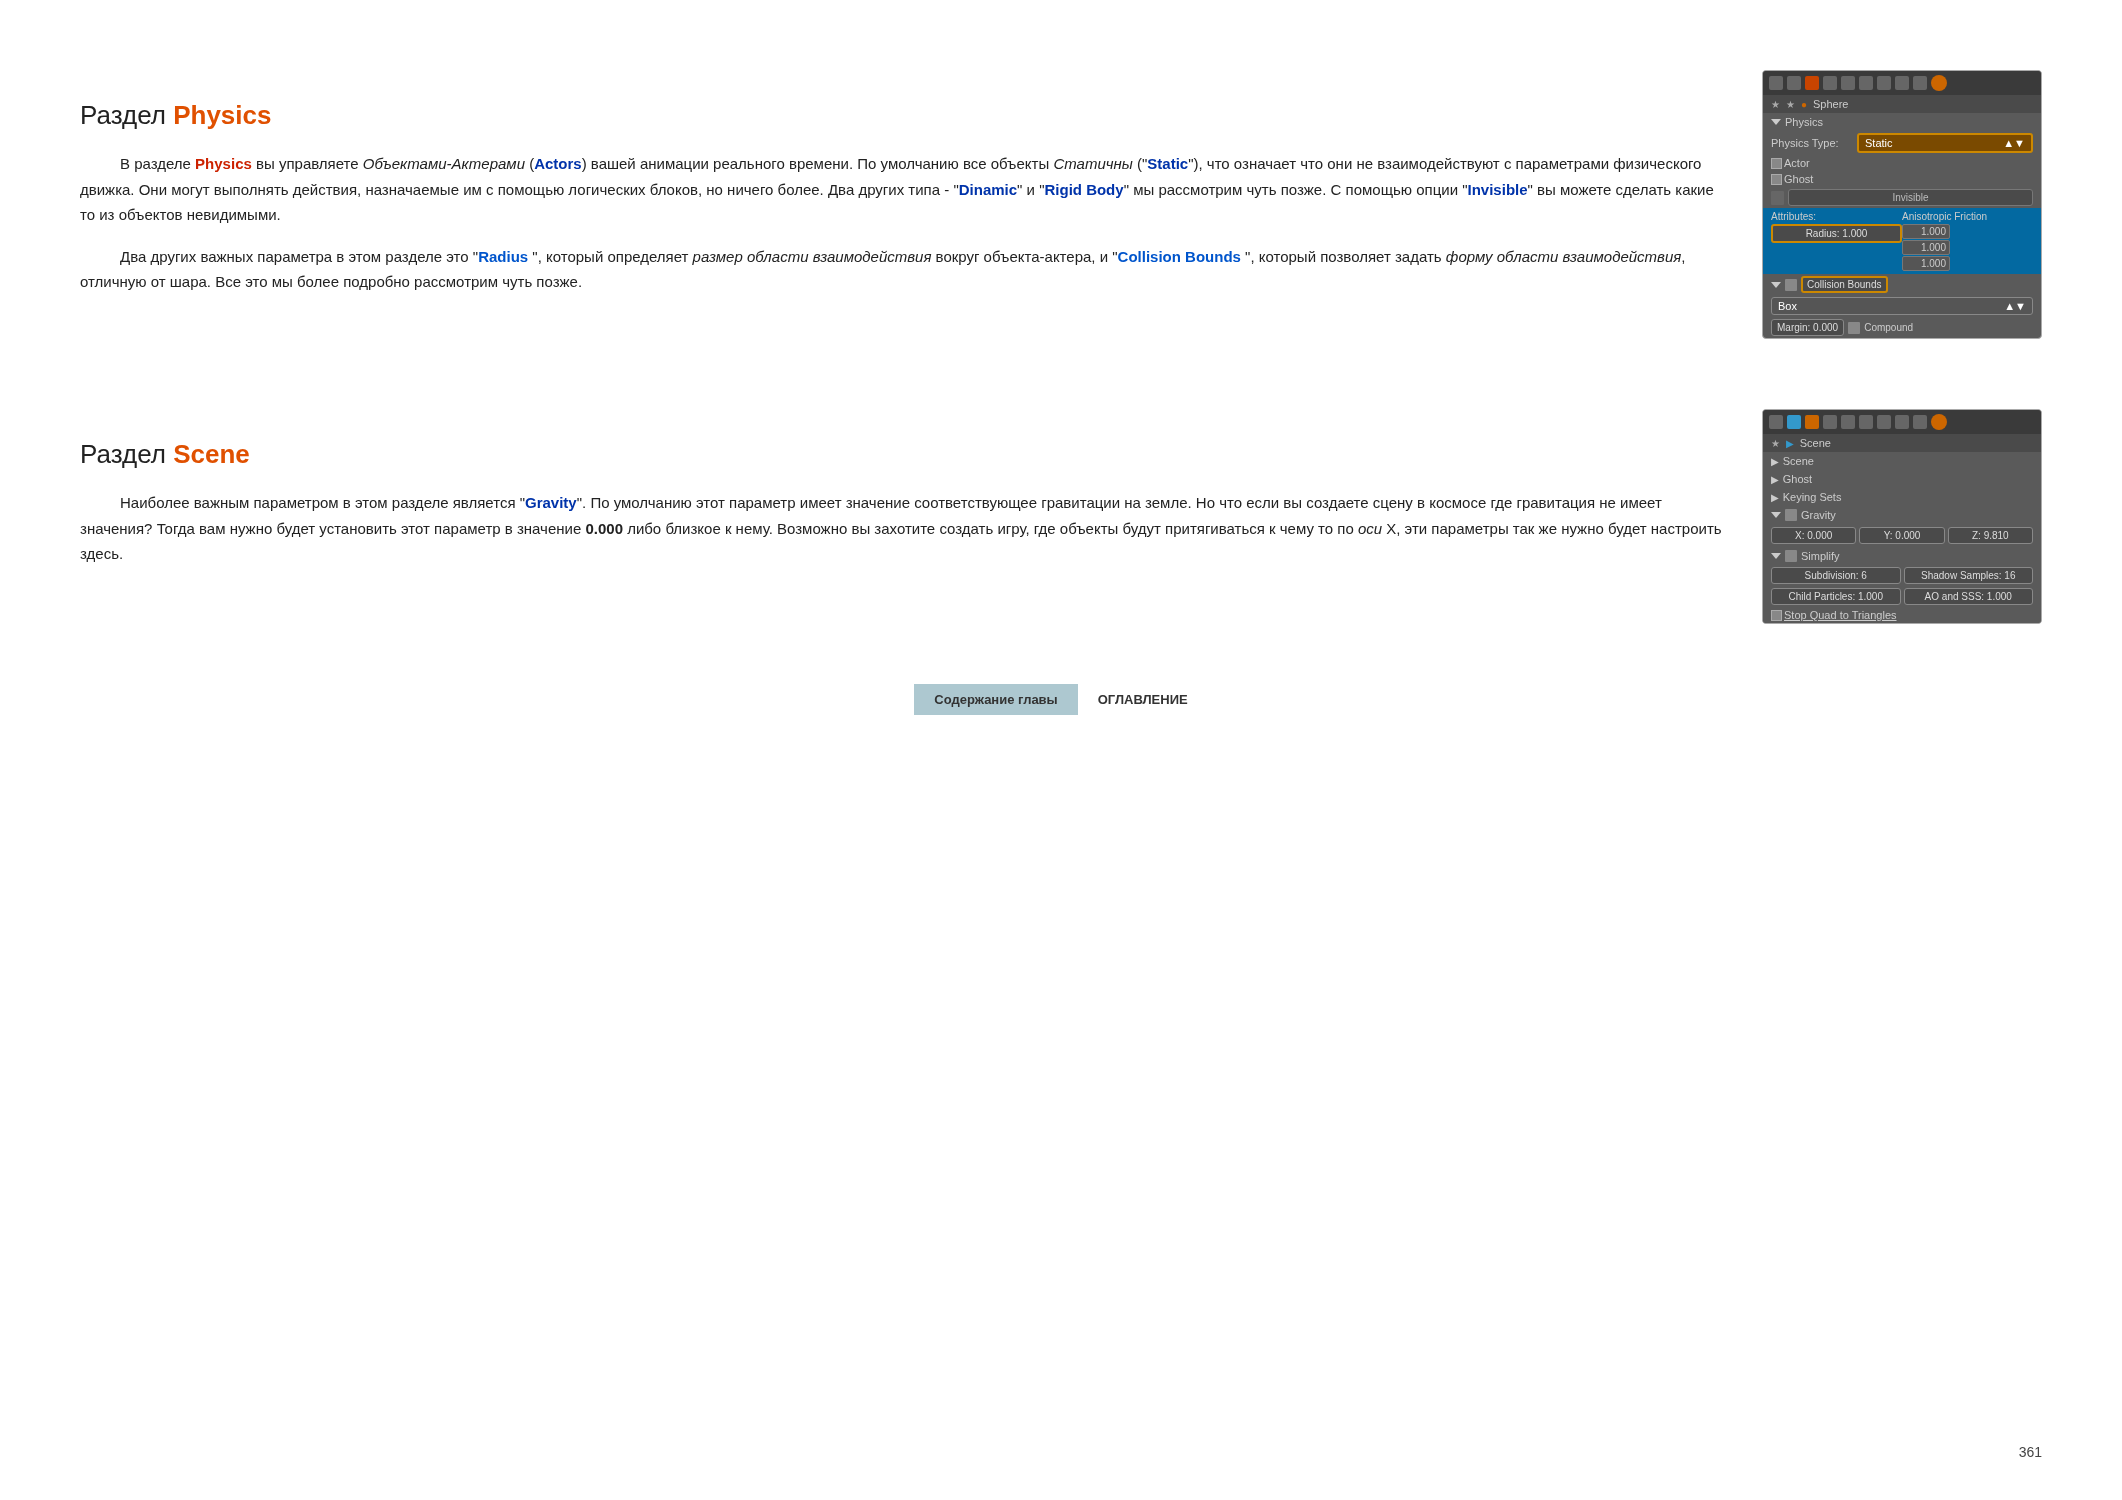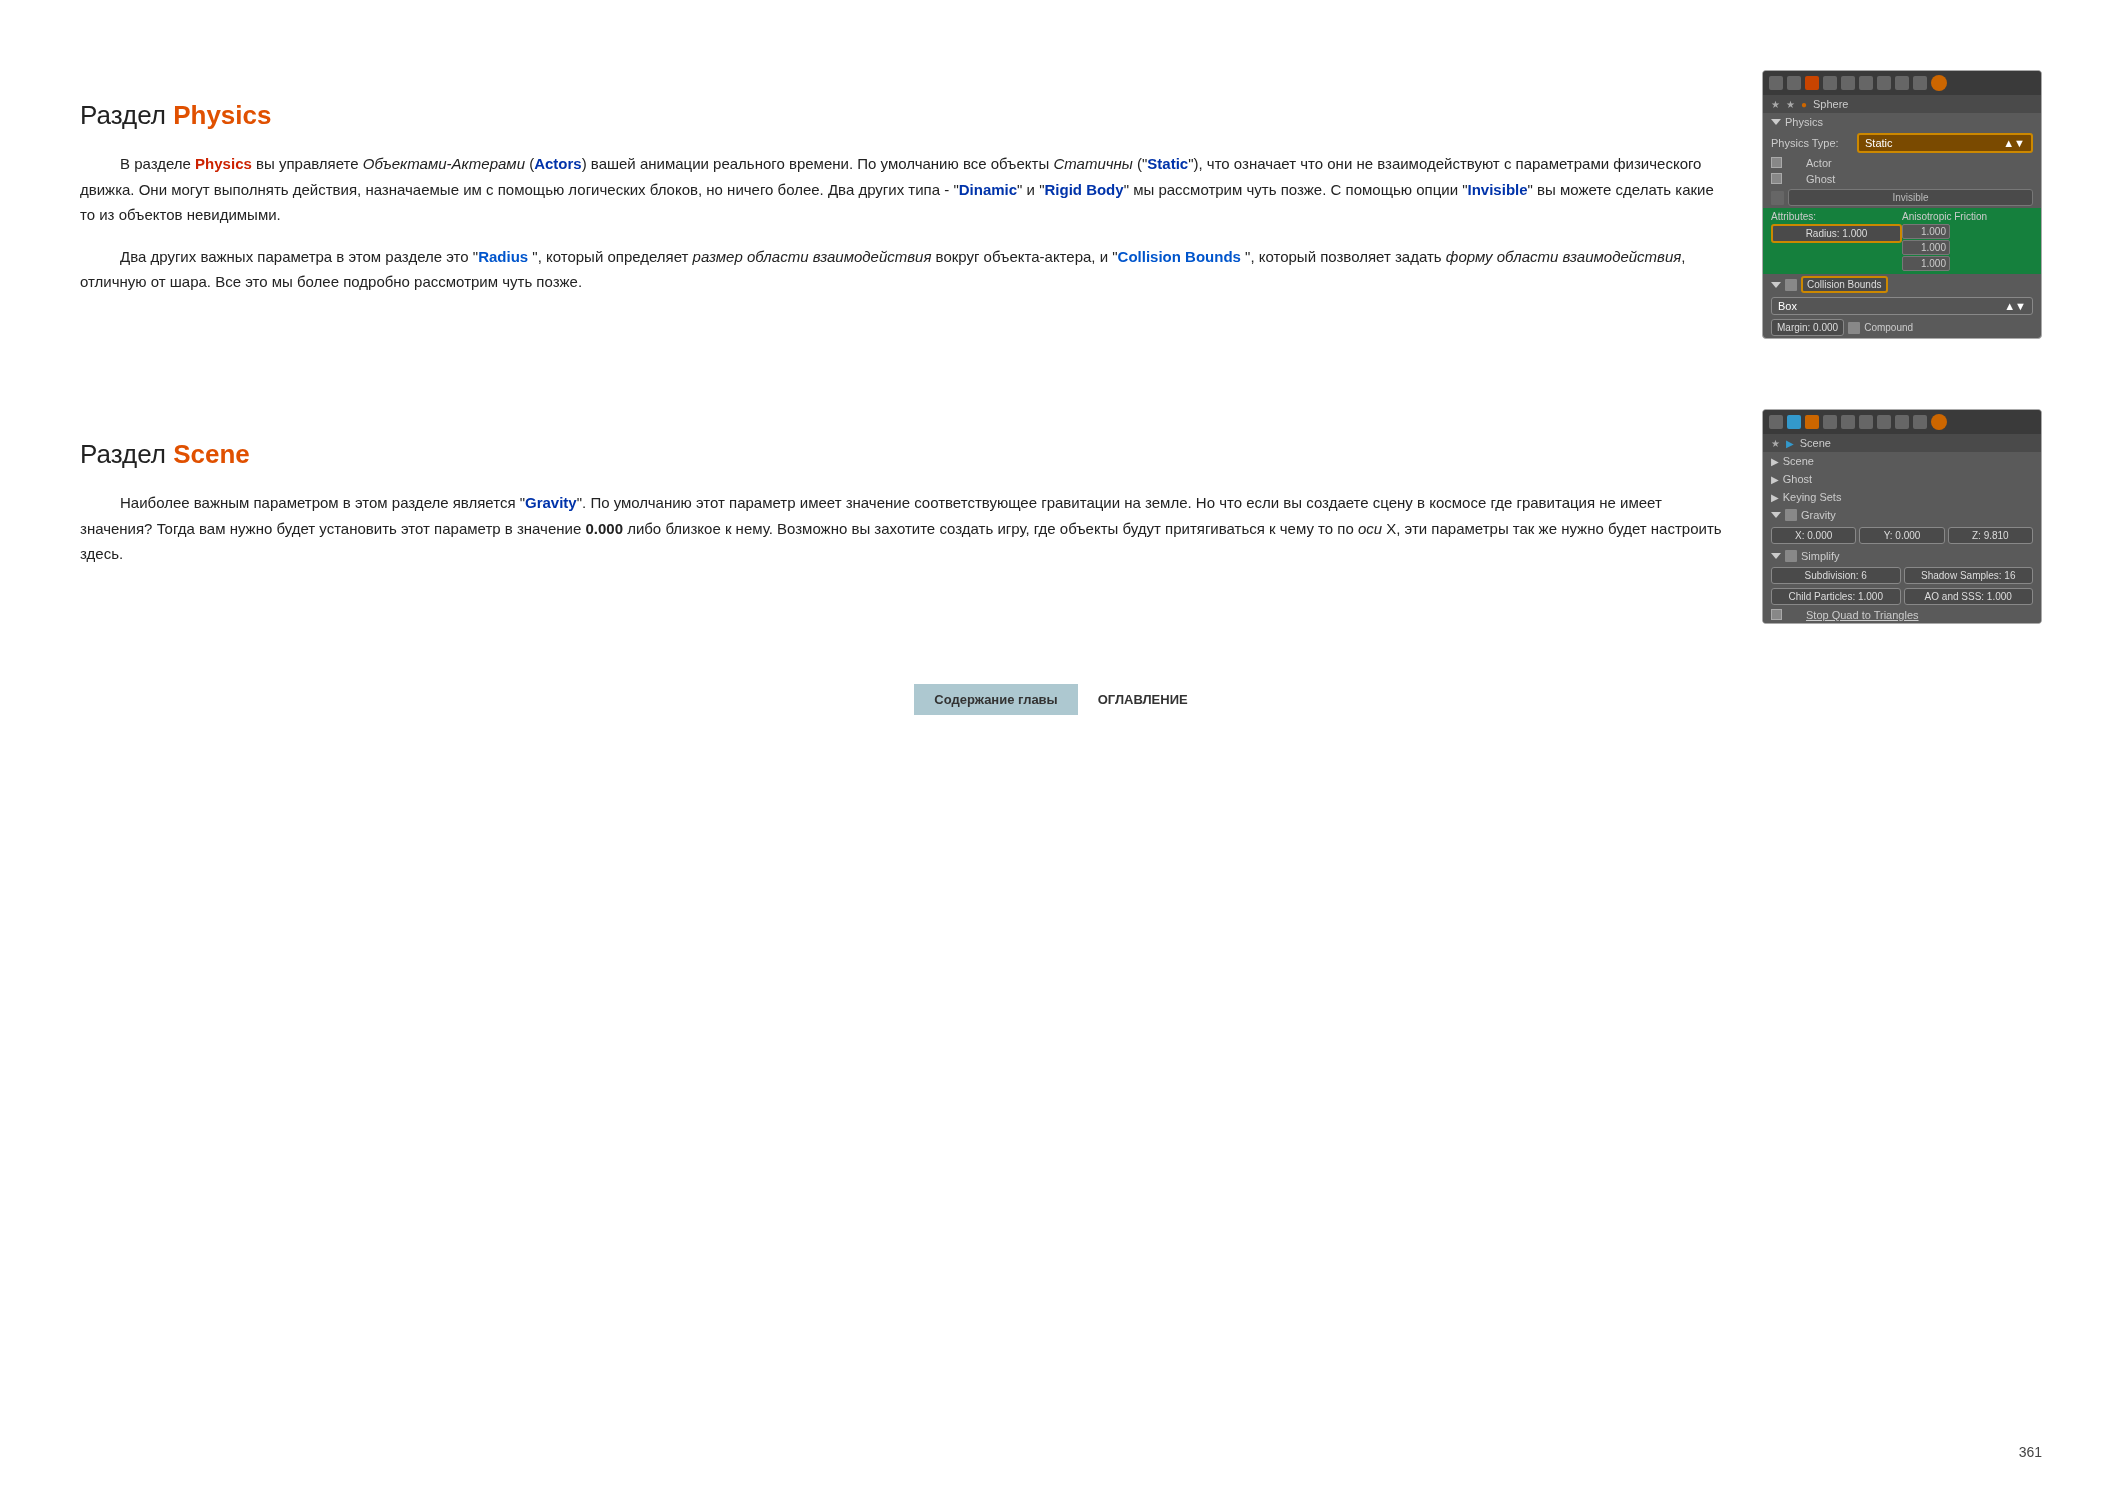--- a/index.html
+++ b/index.html
@@ -124,22 +124,22 @@
       display: flex;
       align-items: center;
       justify-content: space-between;
     }
     .panel-select.outlined {
       border: 2px solid #cc8800;
     }
     .checkbox-row {
       padding: 2px 8px;
       display: flex;
-      align-items: flex-start;
-      gap: 24px;
+      align-items: center;
+      gap: 2px;
       font-size: 11px;
       color: #ccc;
     }
     .cb {
       width: 11px; height: 11px;
       background: #888;
       border: 1px solid #aaa;
       display: inline-block;
     }
     .field-row {
@@ -167,21 +167,21 @@
       background: #4a4a4a;
       border: 1px solid #666;
       border-radius: 2px;
       padding: 2px 5px;
       font-size: 10px;
       color: #ccc;
       text-align: right;
       width: 48px;
     }
     .panel-attrs {
-      background: #15803d;
+      background: #0369a1;
       padding: 3px 8px;
       display: flex;
       align-items: flex-start;
       font-size: 10px;
       color: #ccc;
     }
     .attrs-left { flex: 1; }
     .attrs-right { flex: 1; }
     .invisible-field {
       background: #4a4a4a;

